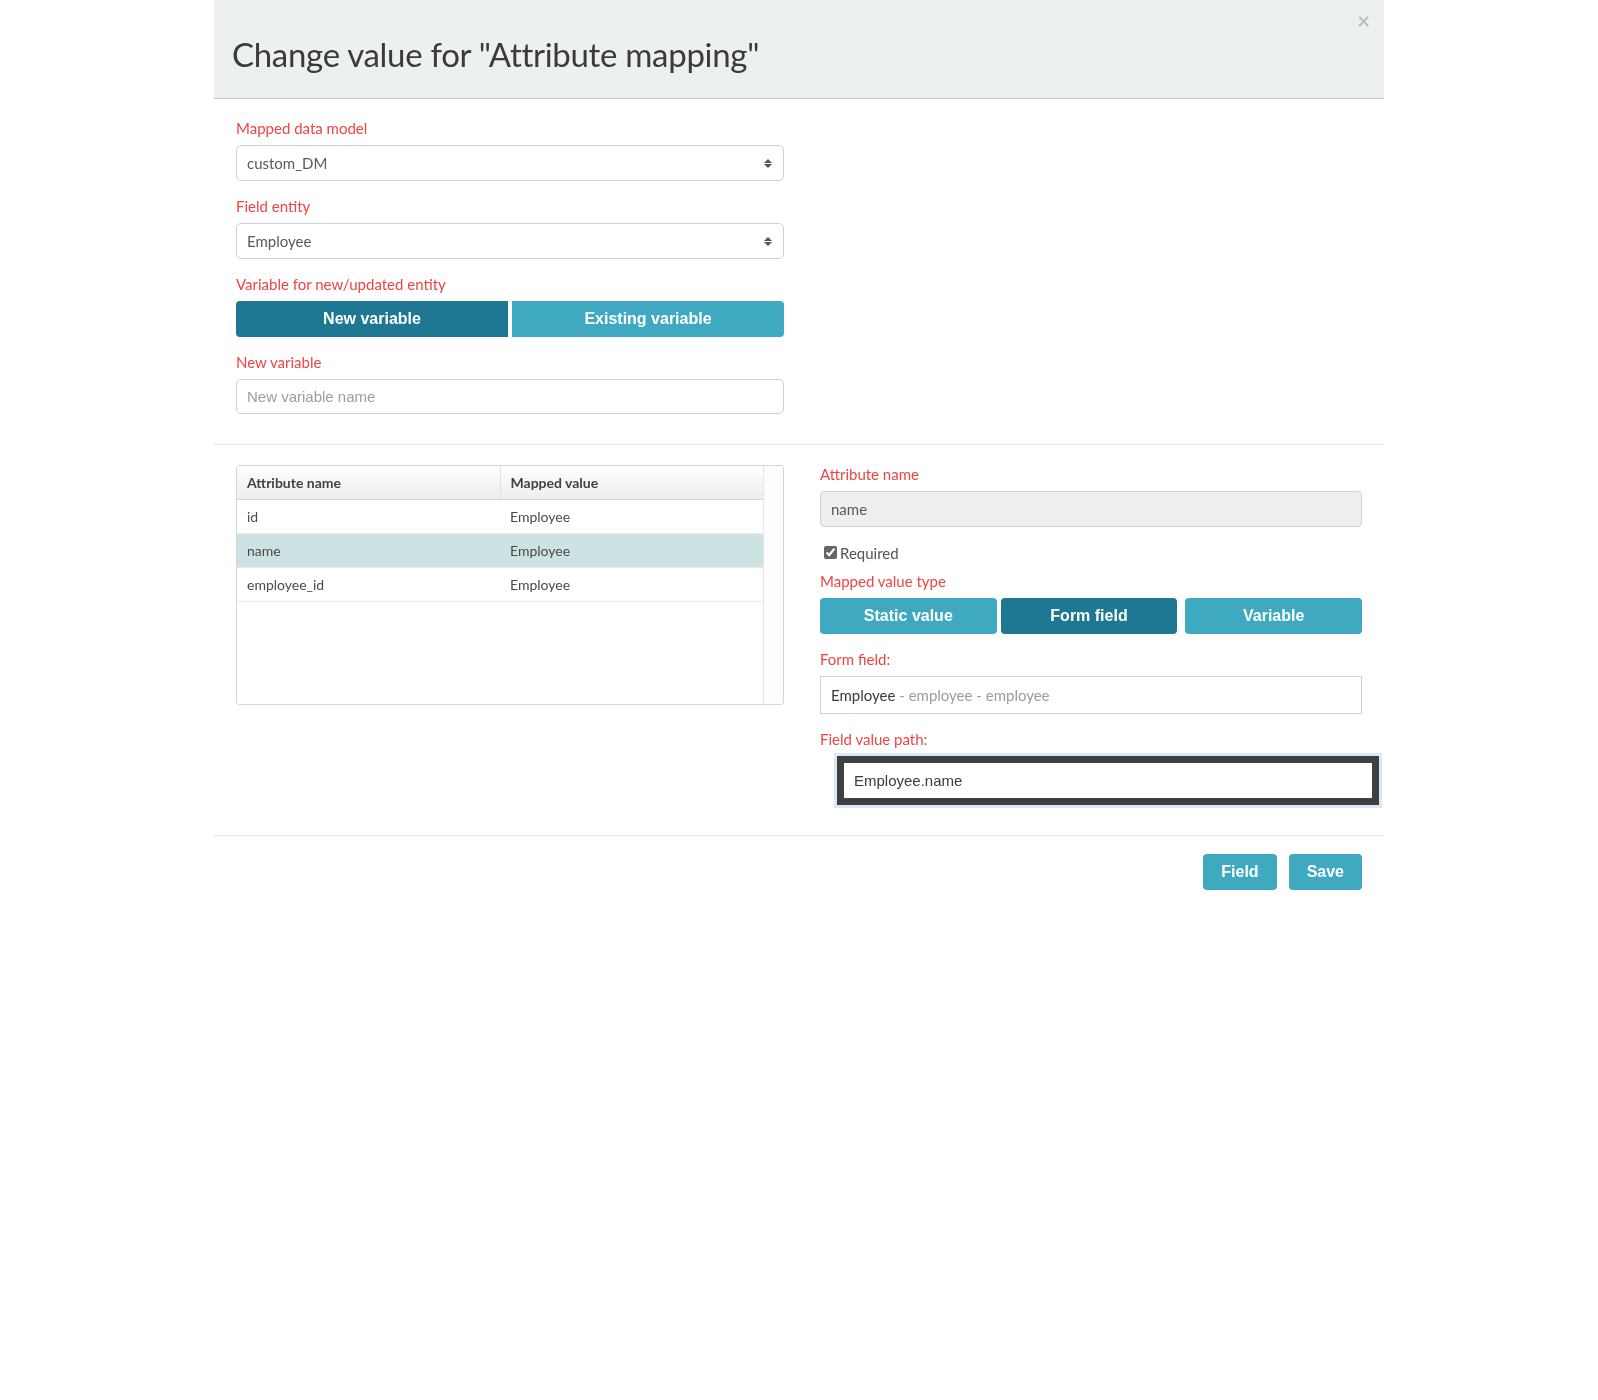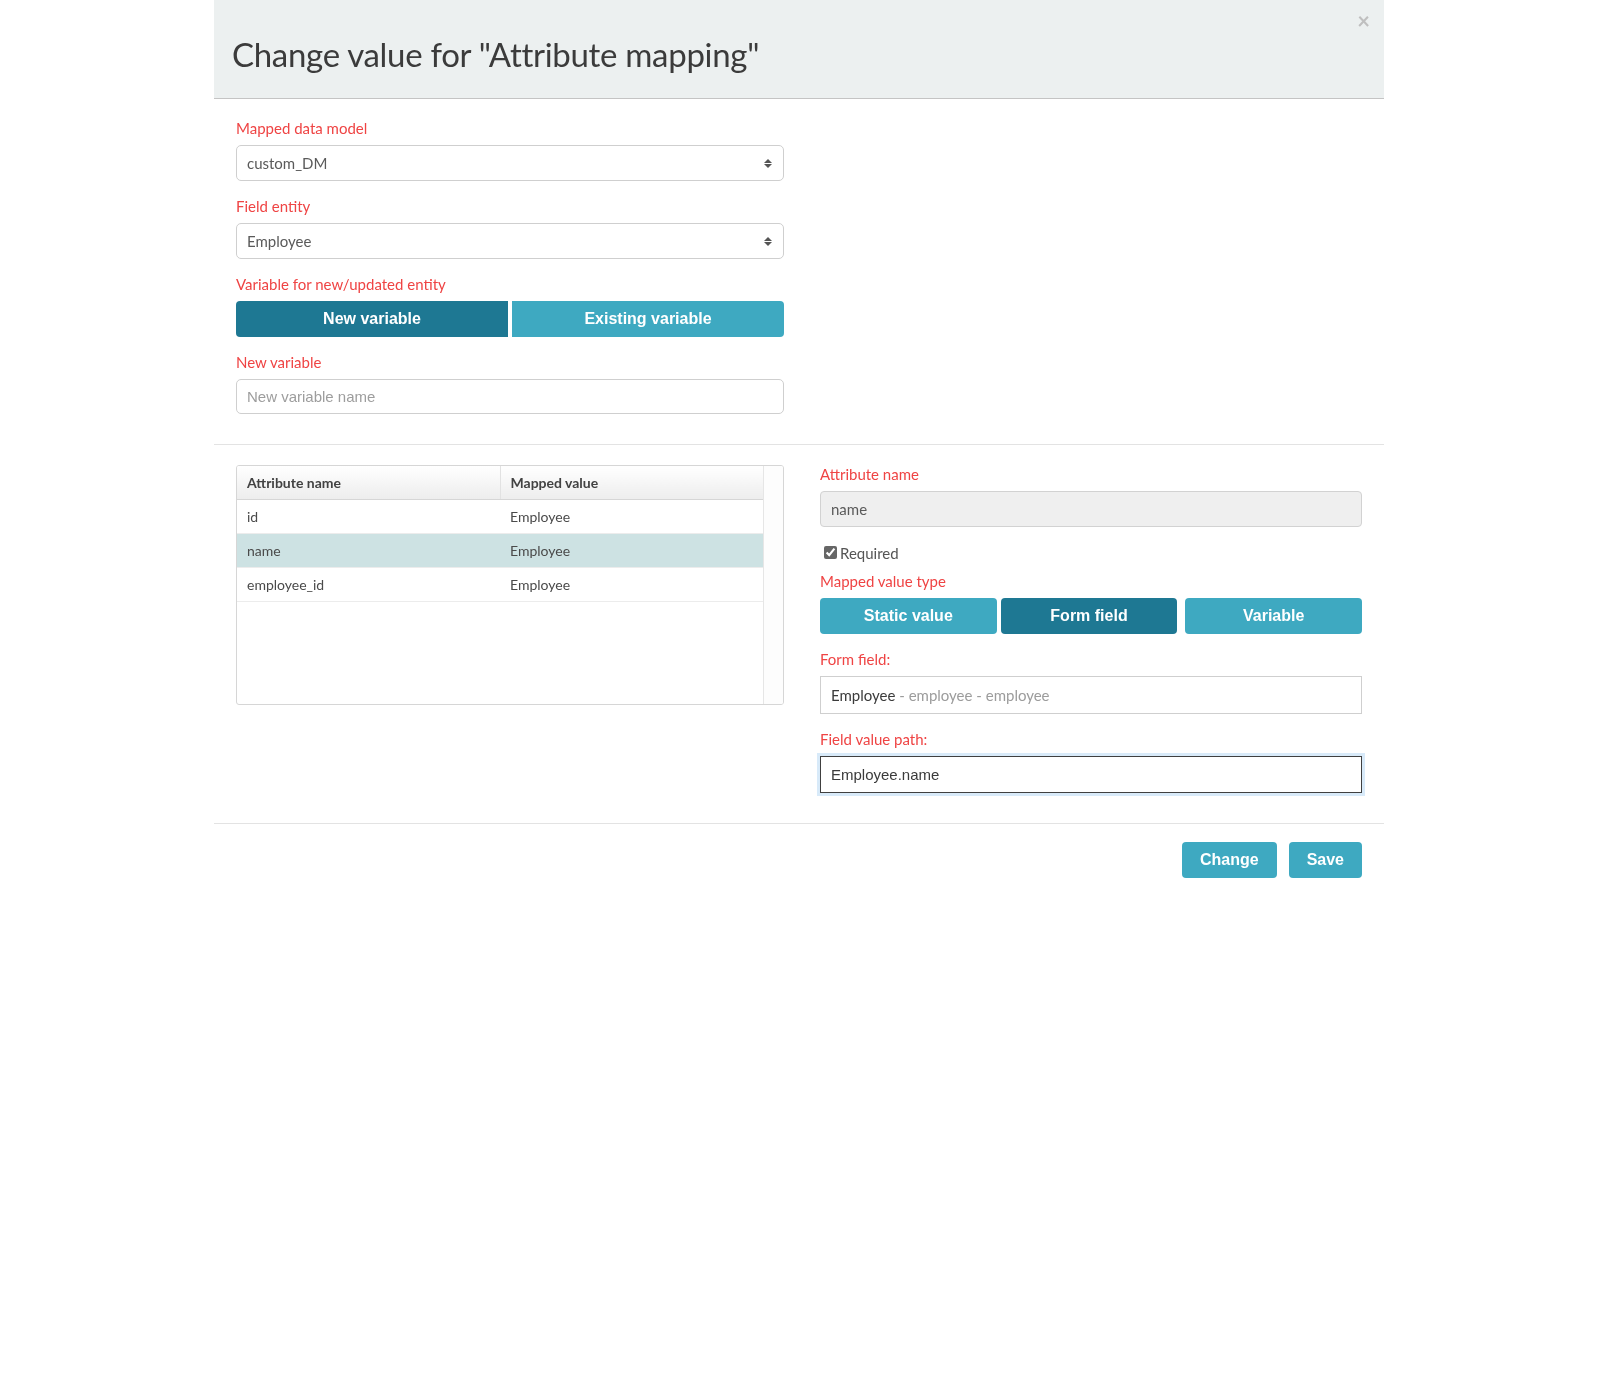--- a/index.html
+++ b/index.html
@@ -176,23 +176,24 @@
     border: 1px solid #cfcfcf;
     border-radius: 0;
     padding: 9px 10px;
     font-size: 15px;
     color: #3b3b3b;
     background: #fff;
   }
   .ff-secondary { color: #9c9c9c; font-weight: 400; }
   .ff-primary { color: #3b3b3b; font-weight: 400; }
   .focused {
-    border: 1px solid #404040;
+    border: 7px solid #404040;
     box-shadow: 0 0 0 3px rgba(100,170,230,0.25);
     outline: none;
+    margin-left: 17px;
   }
 
   .modal-footer {
     border-top: 1px solid #e3e3e3;
     padding: 18px 22px;
     display: flex;
     justify-content: flex-end;
     gap: 12px;
   }
   .btn {
@@ -311,17 +312,17 @@
 
         <div class="form-group" style="margin-bottom:0;">
           <label class="lbl">Field value path:</label>
           <input class="box-input focused" value="Employee.name" style="">
         </div>
       </div>
     </div>
   </div>
 
   <div class="modal-footer">
-    <button class="btn">Change</button>
+    <button class="btn">Field</button>
     <button class="btn">Save</button>
   </div>
 
 </div>
 
 </body></html>

